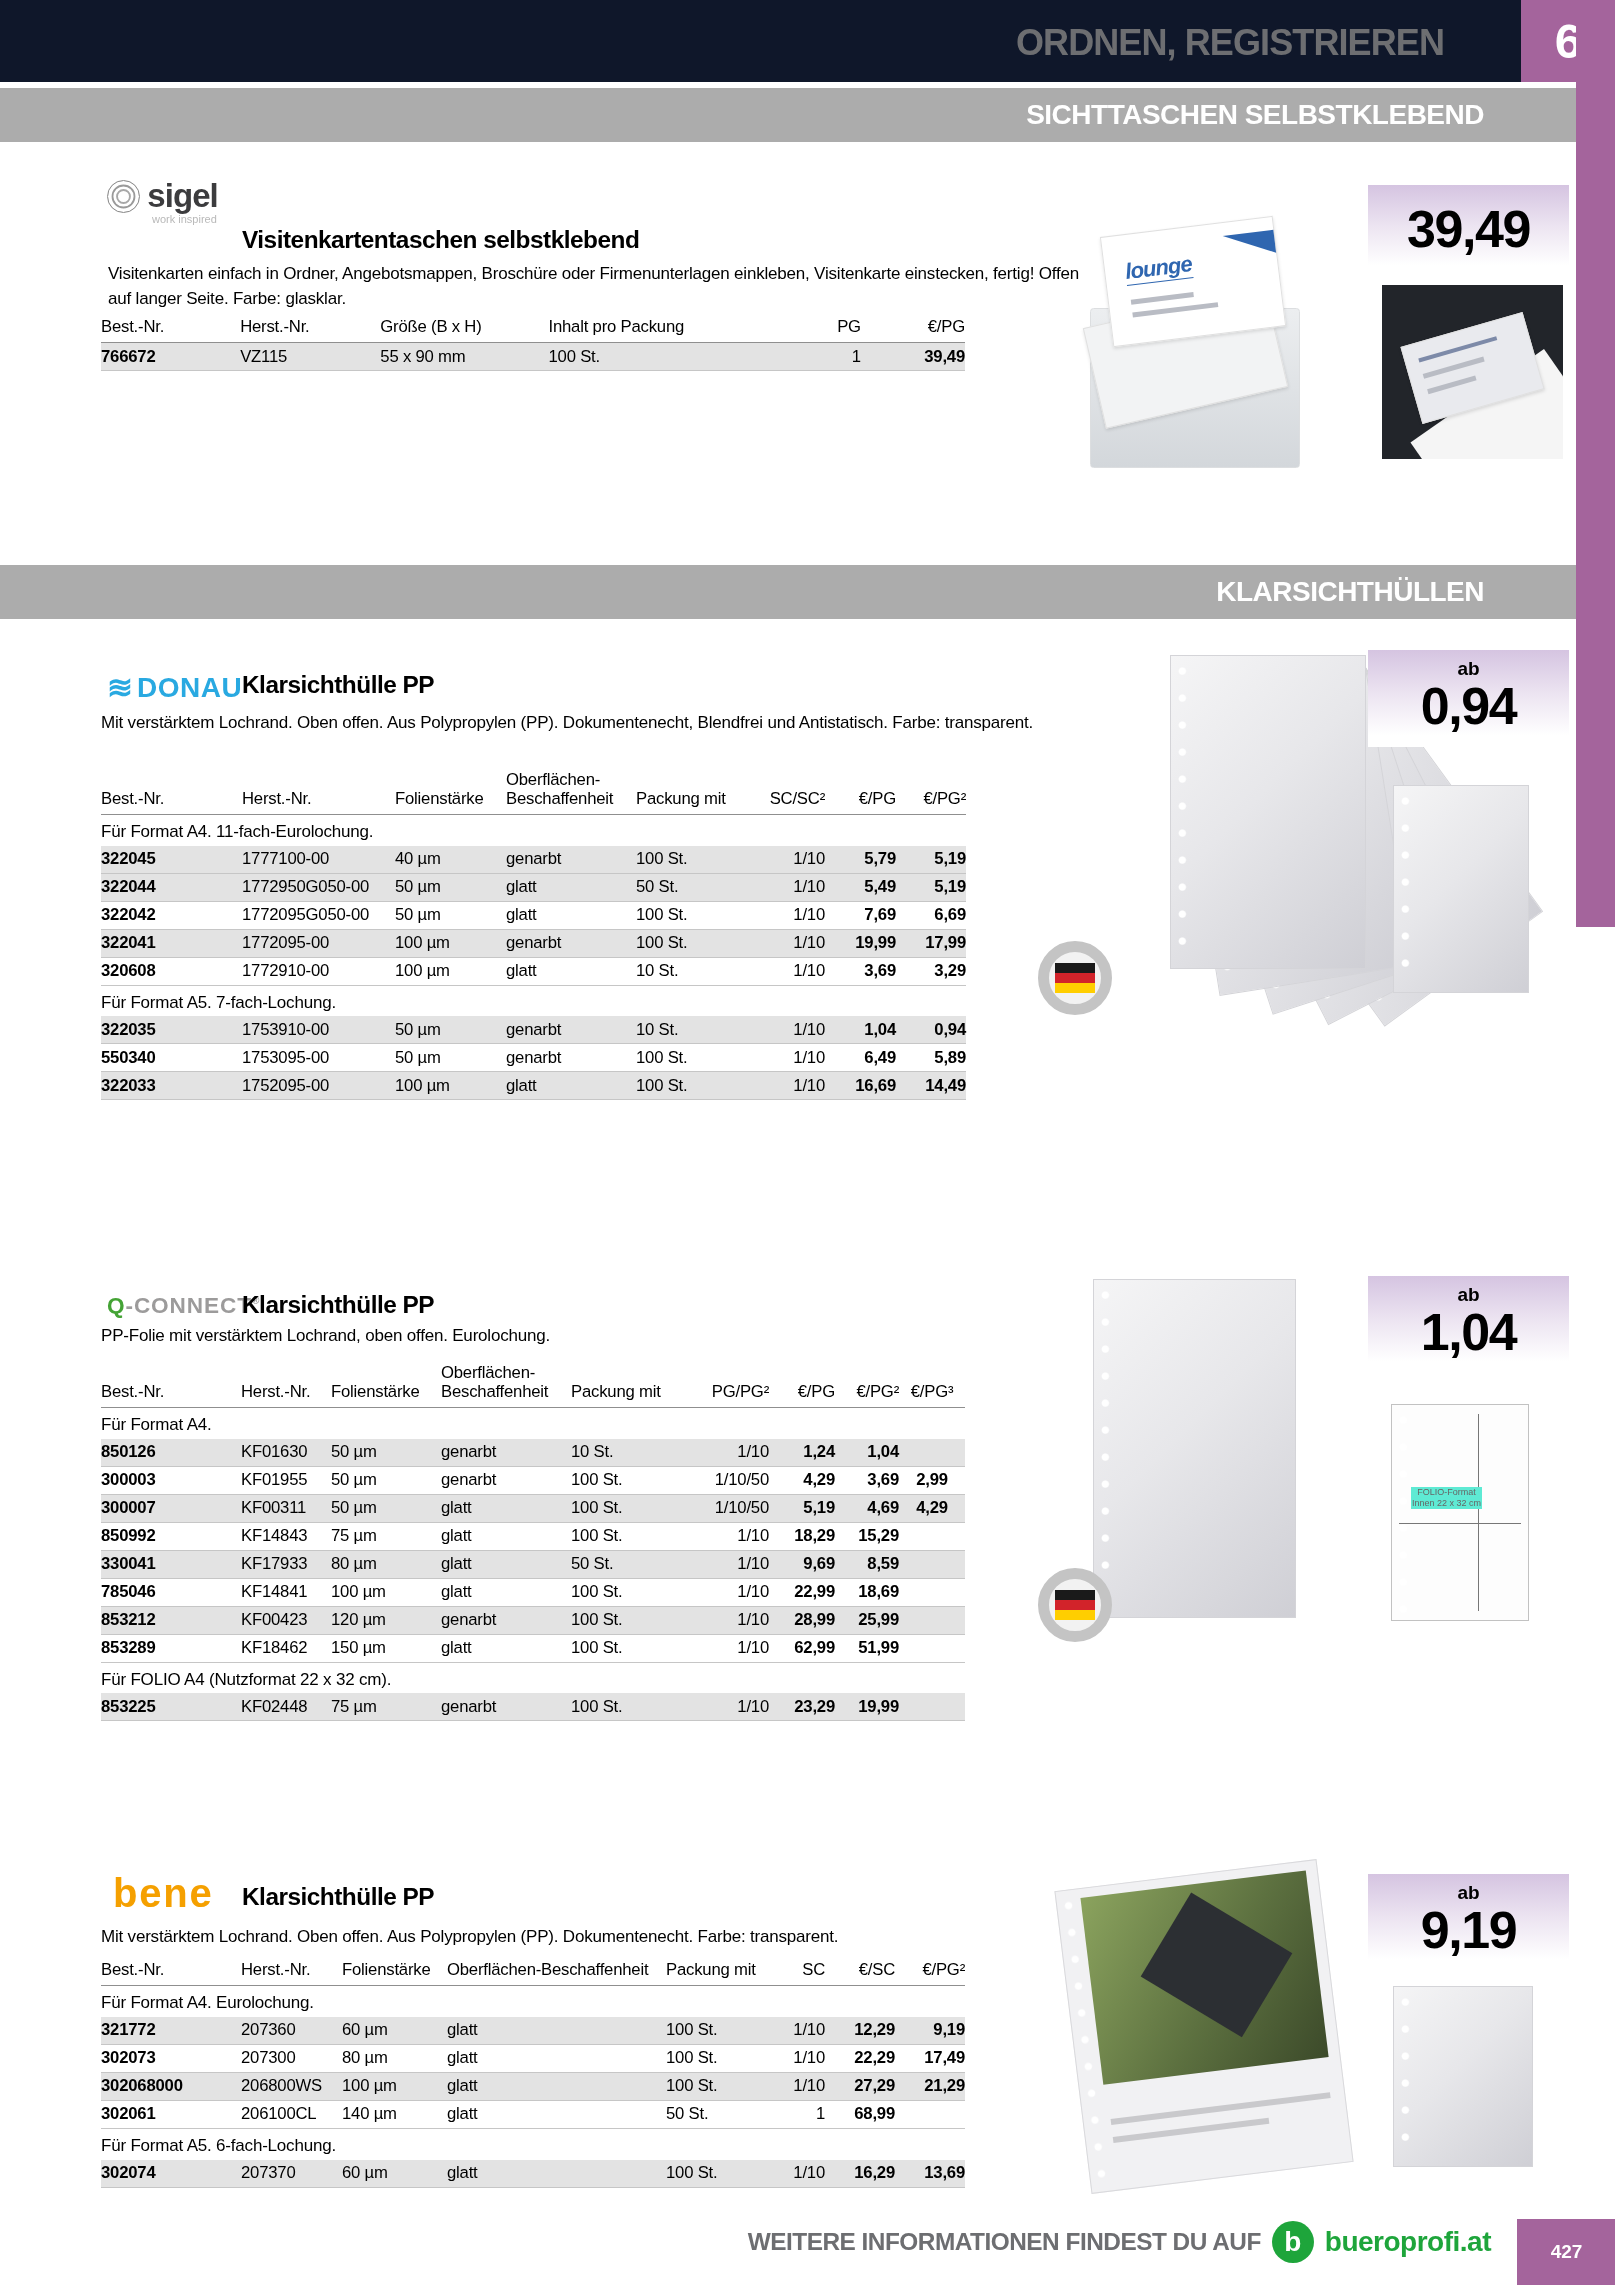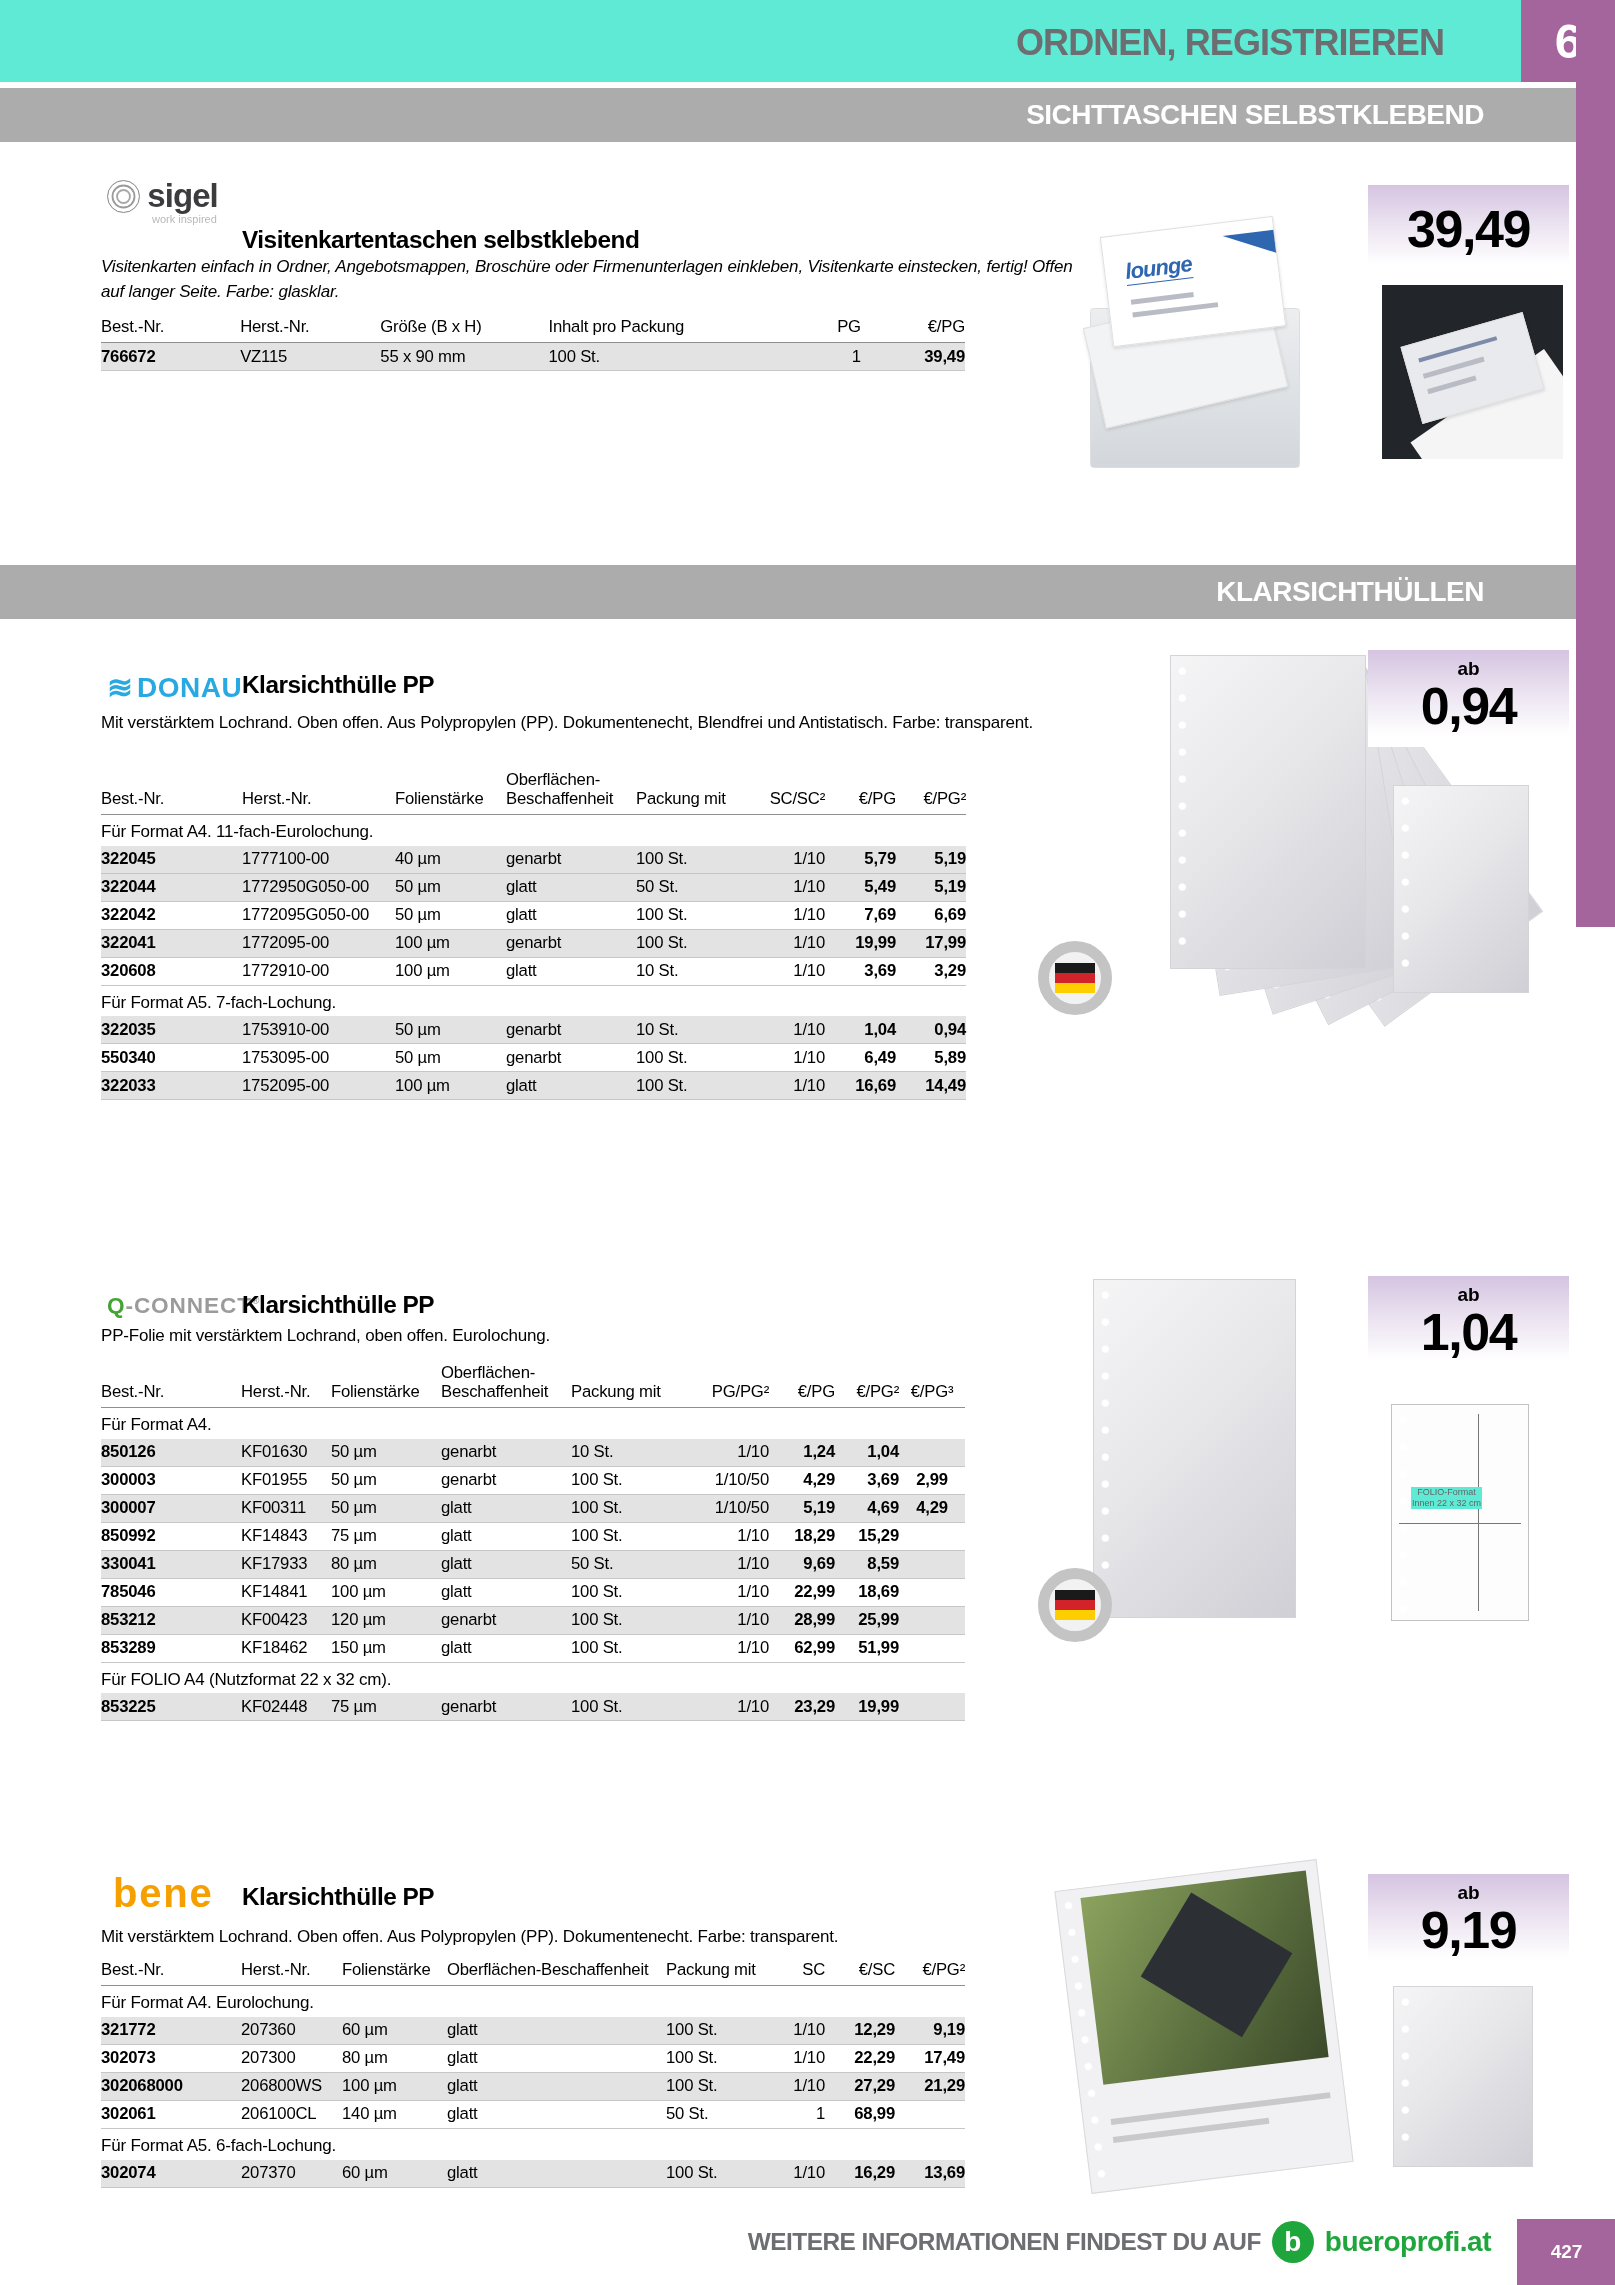--- a/index.html
+++ b/index.html
@@ -1,20 +1,20 @@
 <!DOCTYPE html>
 <html style="font-size:14.5px"><head>
 <meta charset="utf-8">
 <style>
   html,body{margin:0;padding:0;background:#fff;}
   .page{position:relative;width:1616px;height:2285px;background:#fff;overflow:hidden;
         font-family:"Liberation Sans",sans-serif;color:#000;}
 
   
-  .topband{position:absolute;left:0;top:0;width:1576px;height:82px;background:#5eead4;}
+  .topband{position:absolute;left:0;top:0;width:1576px;height:82px;background:#0f172a;}
   .toptitle{position:absolute;right:132px;top:22px;font-size:36px;font-weight:bold;
             color:#6d6e71;letter-spacing:-0.9px;}
   .chapterbox{position:absolute;left:1521px;top:0;width:95px;height:82px;background:#a4649c;
               display:flex;align-items:center;justify-content:center;}
   .chapterbox span{color:#fff;font-size:49px;font-weight:bold;}
   .sidestrip{position:absolute;left:1576px;top:0;width:40px;height:927px;background:#a4649c;}
   .band{position:absolute;left:0;width:1576px;height:54px;background:#acacac;}
   .band span{position:absolute;right:92px;top:11px;color:#fff;font-size:28px;font-weight:bold;letter-spacing:-0.5px;}
   .band1{top:88px;}
   .band2{top:565px;}
@@ -138,21 +138,21 @@
   </div>
   <div class="band band1">
     <span>SICHTTASCHEN SELBSTKLEBEND</span>
   </div>
 
   <div class="sigel-logo">
     <span class="sigel-rings"></span><span class="sigel-word">sigel</span>
     <div class="sigel-tag">work inspired</div>
   </div>
   <div class="title" style="left:242px;top:226px;">Visitenkartentaschen selbstklebend</div>
-  <p class="desc" style="top:255px;margin:0;font-style:italic;">Visitenkarten einfach in Ordner, Angebotsmappen, Broschüre oder Firmenunterlagen einkleben, Visitenkarte einstecken, fertig! Offen auf langer Seite. Farbe: glasklar.</p>
+  <p class="desc" style="top:255px;margin:7px;">Visitenkarten einfach in Ordner, Angebotsmappen, Broschüre oder Firmenunterlagen einkleben, Visitenkarte einstecken, fertig! Offen auf langer Seite. Farbe: glasklar.</p>
   <table class="ptable t-sigel">
       <thead>
         <tr>
           <th class="c0">Best.-Nr.</th>
           <th class="c1">Herst.-Nr.</th>
           <th class="c2">Größe (B x H)</th>
           <th class="c3">Inhalt pro Packung</th>
           <th class="c4">PG</th>
           <th class="c5">€/PG</th>
         </tr>

